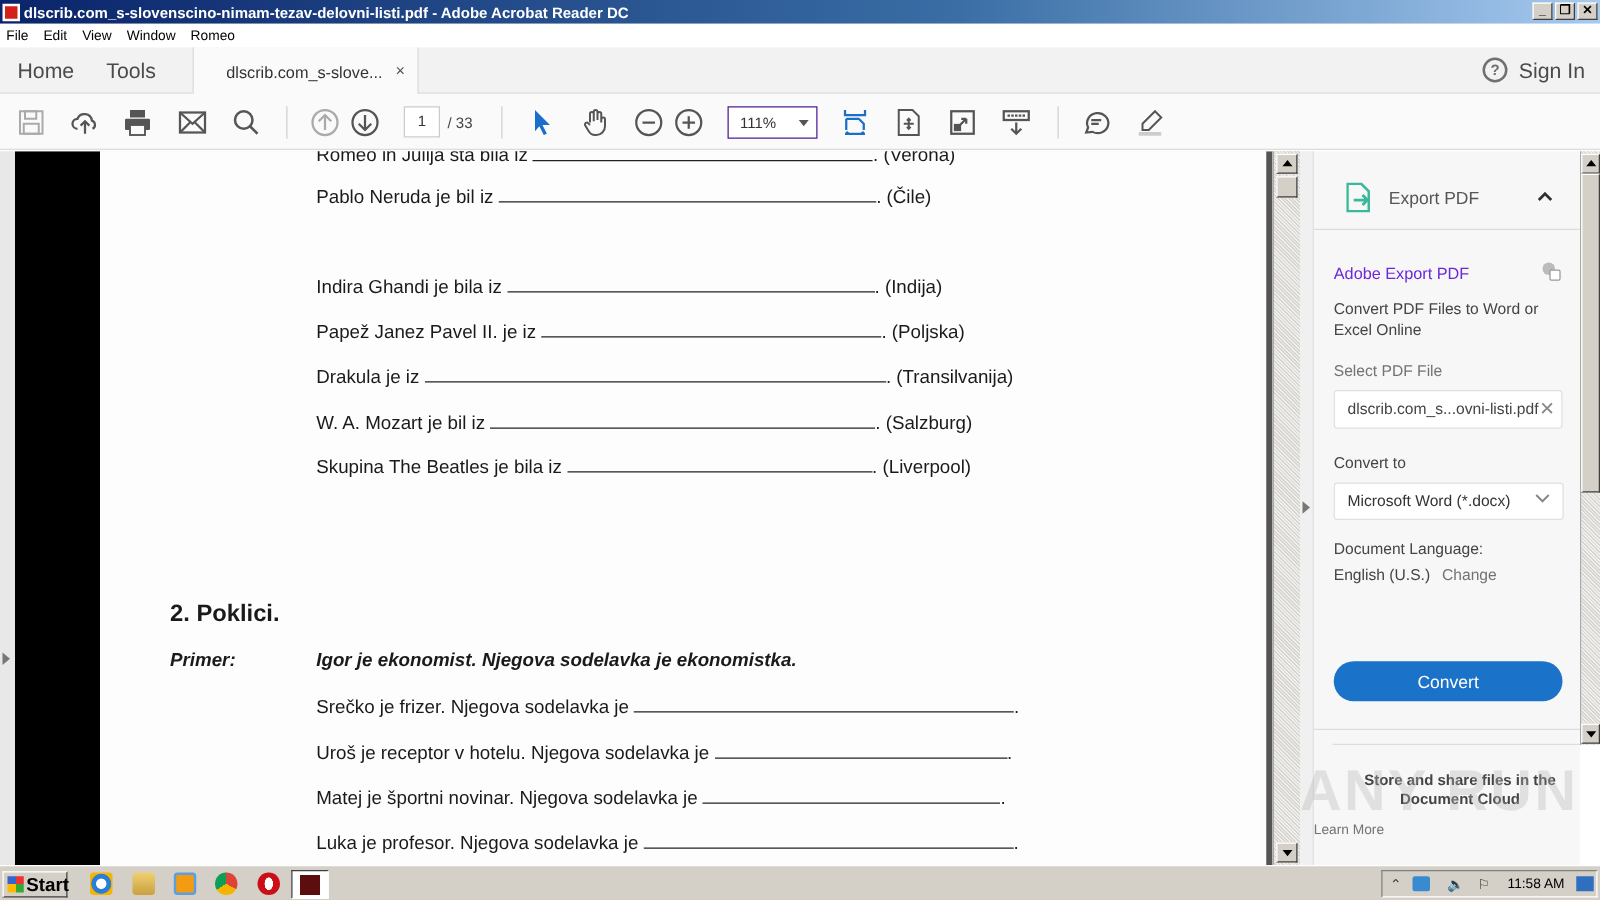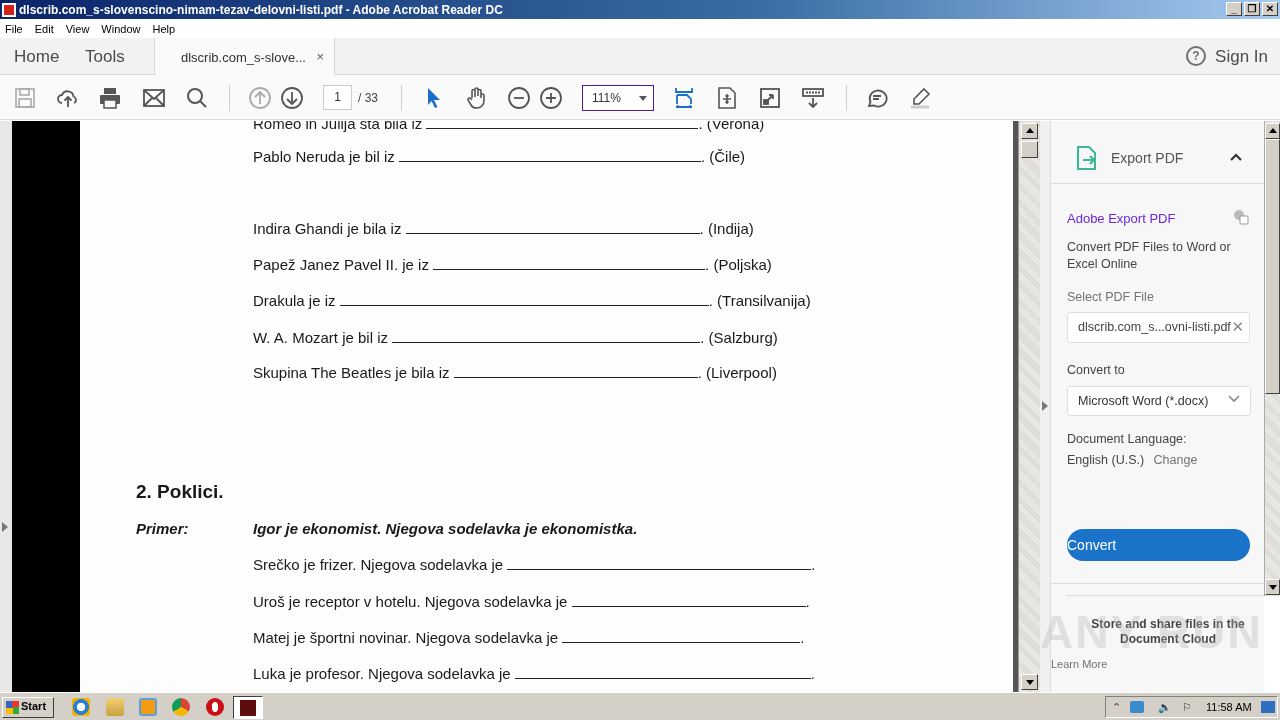--- a/index.html
+++ b/index.html
@@ -55,31 +55,31 @@
 .link { color: #737373; }
 .select-label { position: absolute; left: 16px; top: 169px; font-size: 12.5px; }
 .file-field { position: absolute; left: 16px; top: 191px; width: 183px; height: 31px; background: #fff; border: 1px solid #e0e0e0; border-radius: 3px; font-size: 12.5px; color: #444; padding: 7px 0 0 10px; white-space: nowrap; overflow: hidden; }
 .file-field .x { position: absolute; right: 5px; top: 5px; font-size: 15px; color: #888; }
 .convert-label { position: absolute; left: 16px; top: 242px; font-size: 12.5px; color: #444; }
 .convert-select { position: absolute; left: 16px; top: 265px; width: 184px; height: 30px; background: #fff; border: 1px solid #e0e0e0; border-radius: 3px; font-size: 12.5px; color: #333; padding: 7px 0 0 10px; }
 .convert-select .chev { position: absolute; right: 10px; top: 5px; font-size: 12px; color: #888; }
 .lang-label { position: absolute; left: 16px; top: 311px; font-size: 12.5px; color: #444; }
 .lang-value { position: absolute; left: 16px; top: 332px; font-size: 12.5px; color: #444; }
 .lang-value .link { margin-left: 6px; }
-.convert-btn { position: absolute; left: 16px; top: 408px; width: 183px; height: 32px; background: #1a73c8; border-radius: 16px; color: #fff; font-size: 14px; text-align: left; line-height: 32px; }
+.convert-btn { position: absolute; left: 16px; top: 408px; width: 183px; height: 32px; background: #1a73c8; border-radius: 16px; color: #fff; font-size: 14px; text-align: center; line-height: 32px; }
 .panel-divider { position: absolute; left: 0; top: 462px; width: 214px; height: 1px; background: #ddd; }
 .panel-divider2 { position: absolute; left: 15px; top: 474px; width: 199px; height: 1px; background: #ddd; }
 .store-text { position: absolute; left: 20px; top: 496px; width: 194px; font-size: 12px; font-weight: bold; color: #444; text-align: center; line-height: 15px; }
 .learn-more { position: absolute; left: 0; top: 537px; width: 229px; font-size: 11px; text-align: left; }
 .watermark { position: absolute; left: 1040px; top: 605px; font-size: 46px; font-weight: bold; color: rgba(180,180,180,0.35); letter-spacing: 2px; }
 .panel-scroll { position: absolute; left: 1264px; top: 121px; width: 16px; height: 475px; background-image: repeating-linear-gradient(45deg, #eee 0 1px, #d8d6cf 1px 2px); border-left: 1px solid #aaa; }
 .panel-scroll .sb-btn { left: 0; width: 15px; }
 .panel-scroll .sb-thumb2 { position: absolute; left: 0; top: 18px; width: 15px; height: 255px; background: #d4d0c8; border: 1px solid; border-color: #fff #404040 #404040 #fff; }
 .taskbar { position: absolute; left: 0; top: 692px; width: 1280px; height: 28px; background: #d4d0c8; border-top: 1px solid #fff; }
-.start-btn { position: absolute; left: 2px; top: 4px; width: 52px; height: 21px; background: #d4d0c8; border: 1px solid; border-color: #fff #404040 #404040 #fff; font-size: 11px; font-weight: bold; padding: 2px 10px 0 18px; }
+.start-btn { position: absolute; left: 2px; top: 4px; width: 52px; height: 21px; background: #d4d0c8; border: 1px solid; border-color: #fff #404040 #404040 #fff; font-size: 15px; font-weight: bold; padding: 2px 10px 0 18px; }
 .start-btn .flag { position: absolute; left: 3px; top: 3px; width: 13px; height: 13px; background: conic-gradient(#e33 0 25%, #3a3 0 50%, #fb0 0 75%, #36c 0); }
 .tb-app { position: absolute; top: 5px; width: 18px; height: 18px; border-radius: 3px; }
 .tb-active { position: absolute; left: 233px; top: 3px; width: 30px; height: 23px; background: #fff; border: 1px solid; border-color: #404040 #fff #fff #404040; }
 .tb-active .pdf { position: absolute; left: 6px; top: 3px; width: 16px; height: 16px; background: #5c0d0d; }
 .tray { position: absolute; left: 1105px; top: 3px; width: 173px; height: 22px; border: 1px solid; border-color: #808080 #fff #fff #808080; font-size: 11px; }
 .tray .clock { position: absolute; left: 100px; top: 4px; }
 .tray .ico { position: absolute; top: 4px; font-size: 11px; color: #444; }
 </style>
 </head>
 <body>
@@ -92,21 +92,21 @@
     <div class="winbtn">❐</div>
     <div class="winbtn">✕</div>
   </div>
 </div>
 
 <div class="menubar">
   <span>File</span>
   <span>Edit</span>
   <span>View</span>
   <span>Window</span>
-  <span>Help</span>
+  <span>Romeo</span>
 </div>
 
 <div class="tabbar">
   <span class="nav-home">Home</span>
   <span class="nav-tools">Tools</span>
   <div class="doc-tab">
     <span>dlscrib.com_s-slove...</span>
     <span class="close">×</span>
   </div>
   <div class="help-icon">?</div>

